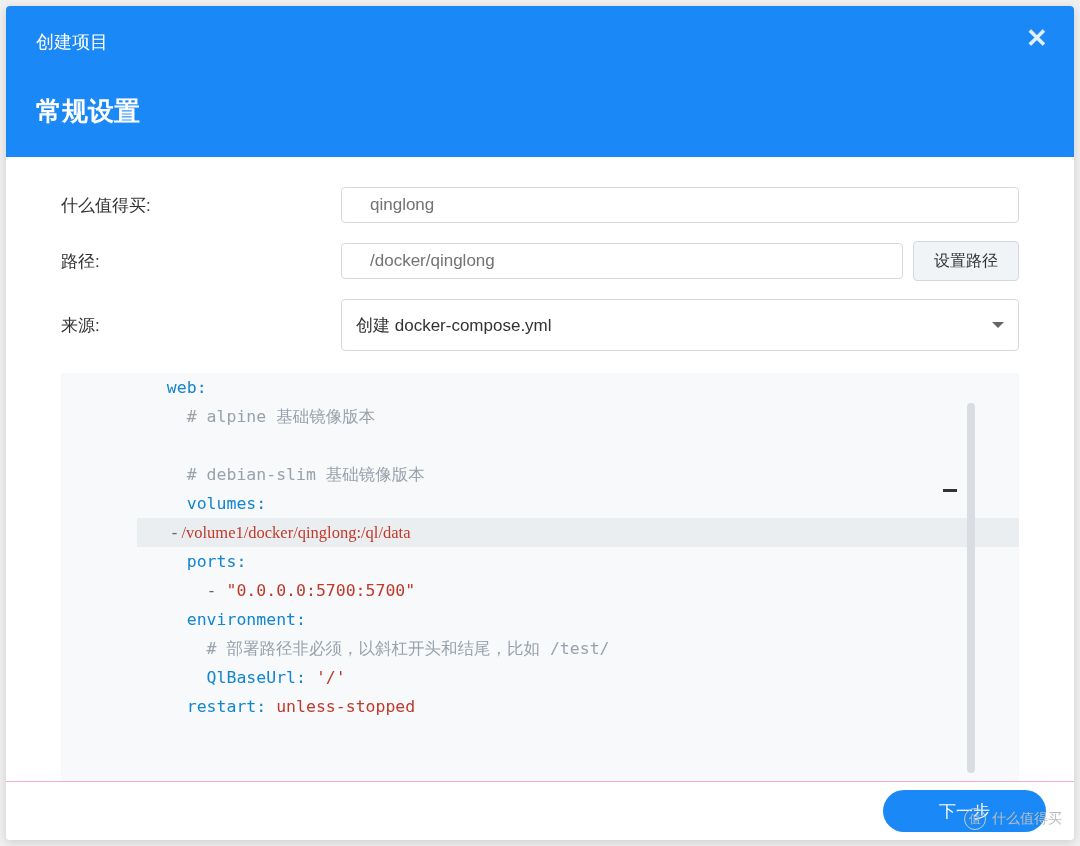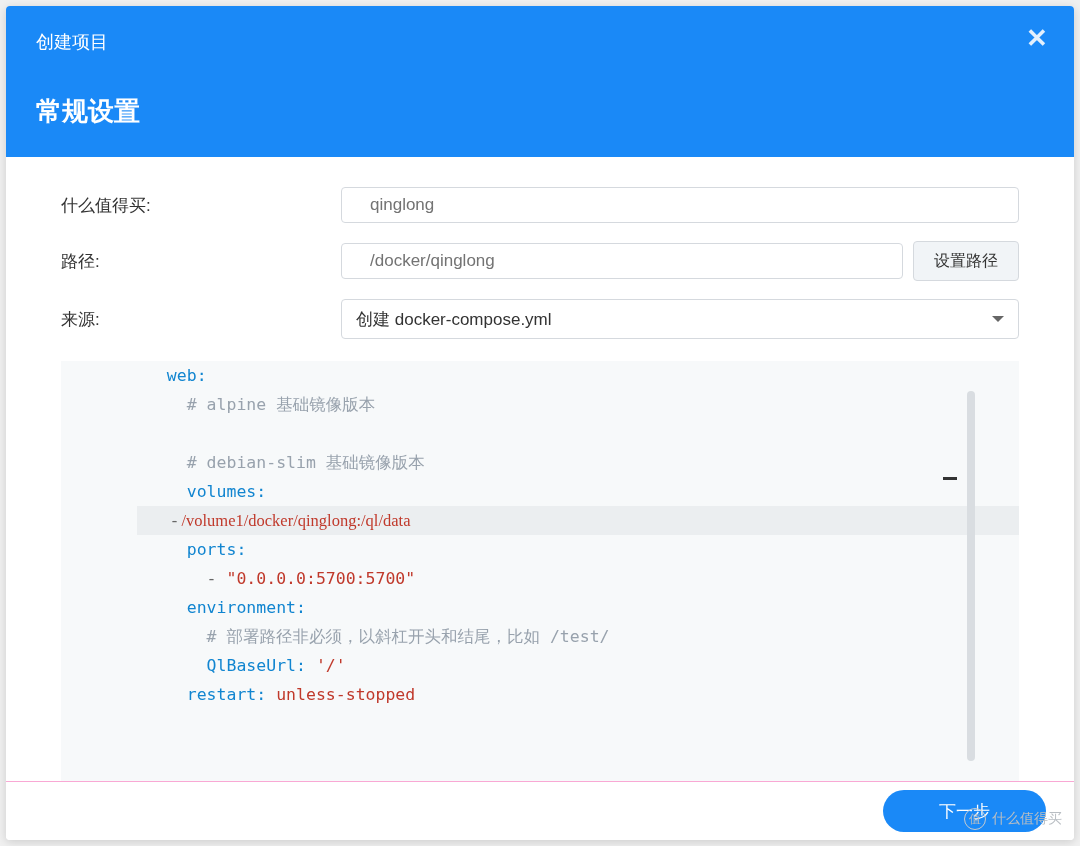--- a/index.html
+++ b/index.html
@@ -81,21 +81,21 @@
     margin-left: 10px;
     background: #f1f4f7;
     border: 1px solid #d5d9de;
     border-radius: 4px;
     font-size: 16px;
     color: #333;
     cursor: pointer;
   }
   .form-select {
     flex: 1;
-    height: 40px;
+    height: 52px;
     border: 1px solid #d5d9de;
     border-radius: 4px;
     padding: 0 14px;
     font-size: 17px;
     color: #333;
     display: flex;
     align-items: center;
     justify-content: space-between;
     cursor: pointer;
   }

